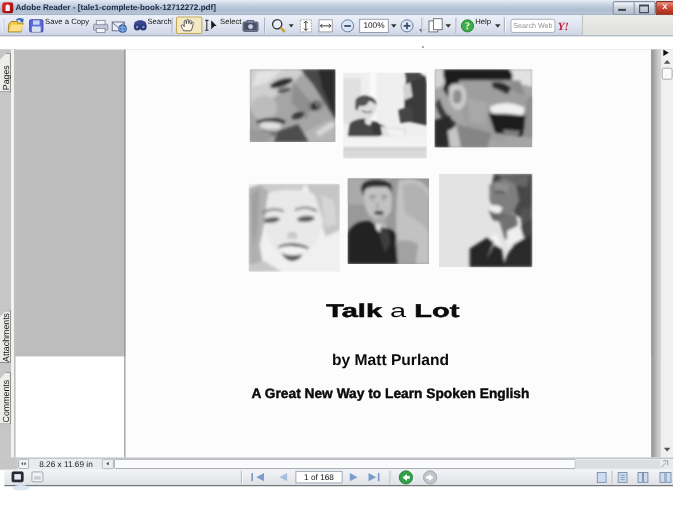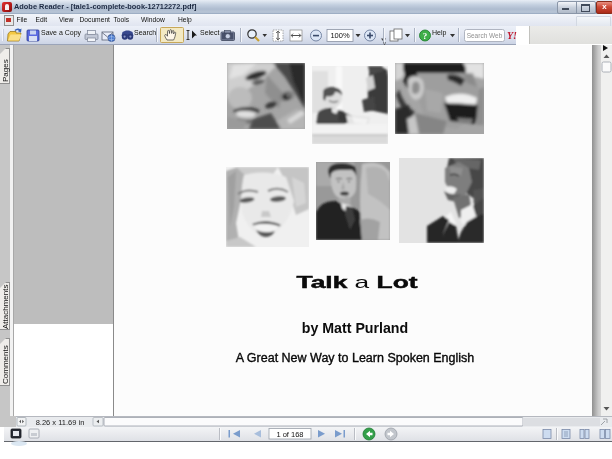--- a/index.html
+++ b/index.html
@@ -29,21 +29,21 @@
   #menubar{position:absolute;left:0;top:14px;width:612px;height:12px;
     background:linear-gradient(#f2f5fa,#e0e5f0);}
   #pdf-ico{position:absolute;left:4px;top:1px;width:8px;height:9px;background:#e8e8e8;
     border:1px solid #909090;}
   #pdf-ico:after{content:"";position:absolute;left:1px;top:2px;width:5px;height:4px;background:#c03028;}
   .menu{position:absolute;top:1.5px;font-size:6.7px;color:#10100f;}
   #mb-btns{position:absolute;left:576px;top:2px;width:33px;height:9px;
     background:linear-gradient(#f4f7fa,#e2e7ef);border:1px solid #d2d8e2;border-radius:1px;}
 
   
-  #toolbar{position:absolute;left:0;top:26px;width:516px;height:18px;
+  #toolbar{position:absolute;left:0;top:14px;width:612px;height:18px;
     background:linear-gradient(#ecf0f8 0%,#dfe4f0 55%,#ccd4e5 100%);
     border-bottom:1px solid #9ba4b8;}
   .sep{position:absolute;top:2px;width:1px;height:14px;background:#aab2c2;border-right:1px solid #f4f6fa;}
   .tbtxt{position:absolute;font-size:7px;color:#15150f;top:2.5px;}
   .tbsvg{position:absolute;top:0px;}
 
   
   #main{position:absolute;left:0;top:45px;width:612px;height:279px;background:#bdbdbd;}
   #tabstrip{position:absolute;left:0;top:0;width:10px;height:371px;background:#c6c6c6;}
   #splitline{position:absolute;left:10px;top:0;width:3px;height:371px;background:#f2f2f2;
@@ -356,21 +356,21 @@
           <path d="M74 48 L85 40 L85 56 L77 58 Z" fill="#454545"></path>
         </g>
       </svg>
 
       <div style="position:absolute;left:269px;top:-3px;width:6px;height:3px;overflow:hidden;">
         <div style="position:absolute;left:0;top:-2.5px;font-size:6px;color:#444;">v</div>
       </div>
 
       <div class="pgtxt" style="top:229.2px;font-size:17px;font-weight:bold;left:4px;"><span style="display:inline-block;transform:scaleX(1.55);transform-origin:50% 50%;-webkit-text-stroke:0.45px #000;">Talk <span style="font-weight:normal;-webkit-text-stroke:0;">a</span> Lot</span></div>
       <div class="pgtxt" style="top:276px;font-size:14.2px;left:2px;font-weight:bold;">by Matt Purland</div>
-      <div class="pgtxt" style="top:306.6px;font-size:12.5px;font-weight:normal;left:2px;-webkit-text-stroke:0.35px #000;">A Great New Way to Learn Spoken English</div>
+      <div class="pgtxt" style="top:306.6px;font-size:12.5px;font-weight:bold;left:2px;-webkit-text-stroke:0.35px #000;">A Great New Way to Learn Spoken English</div>
     </div>
     <div id="pageborder"></div>
     <div id="pgshadow"></div>
     <div id="vscroll">
       <svg width="11" height="371" viewBox="0 0 11 371">
         <path d="M2 0 L7 3 L2 6 Z" fill="#111"></path>
         <path d="M2.5 13 L5.5 9.5 L8.5 13 Z" fill="#555"></path>
         <rect x="1" y="17" width="9" height="10" rx="1.5" fill="#fafafa" stroke="#9aa0a8" stroke-width="0.8"></rect>
         <path d="M2.5 362 L8.5 362 L5.5 365.5 Z" fill="#555"></path>
       </svg>

